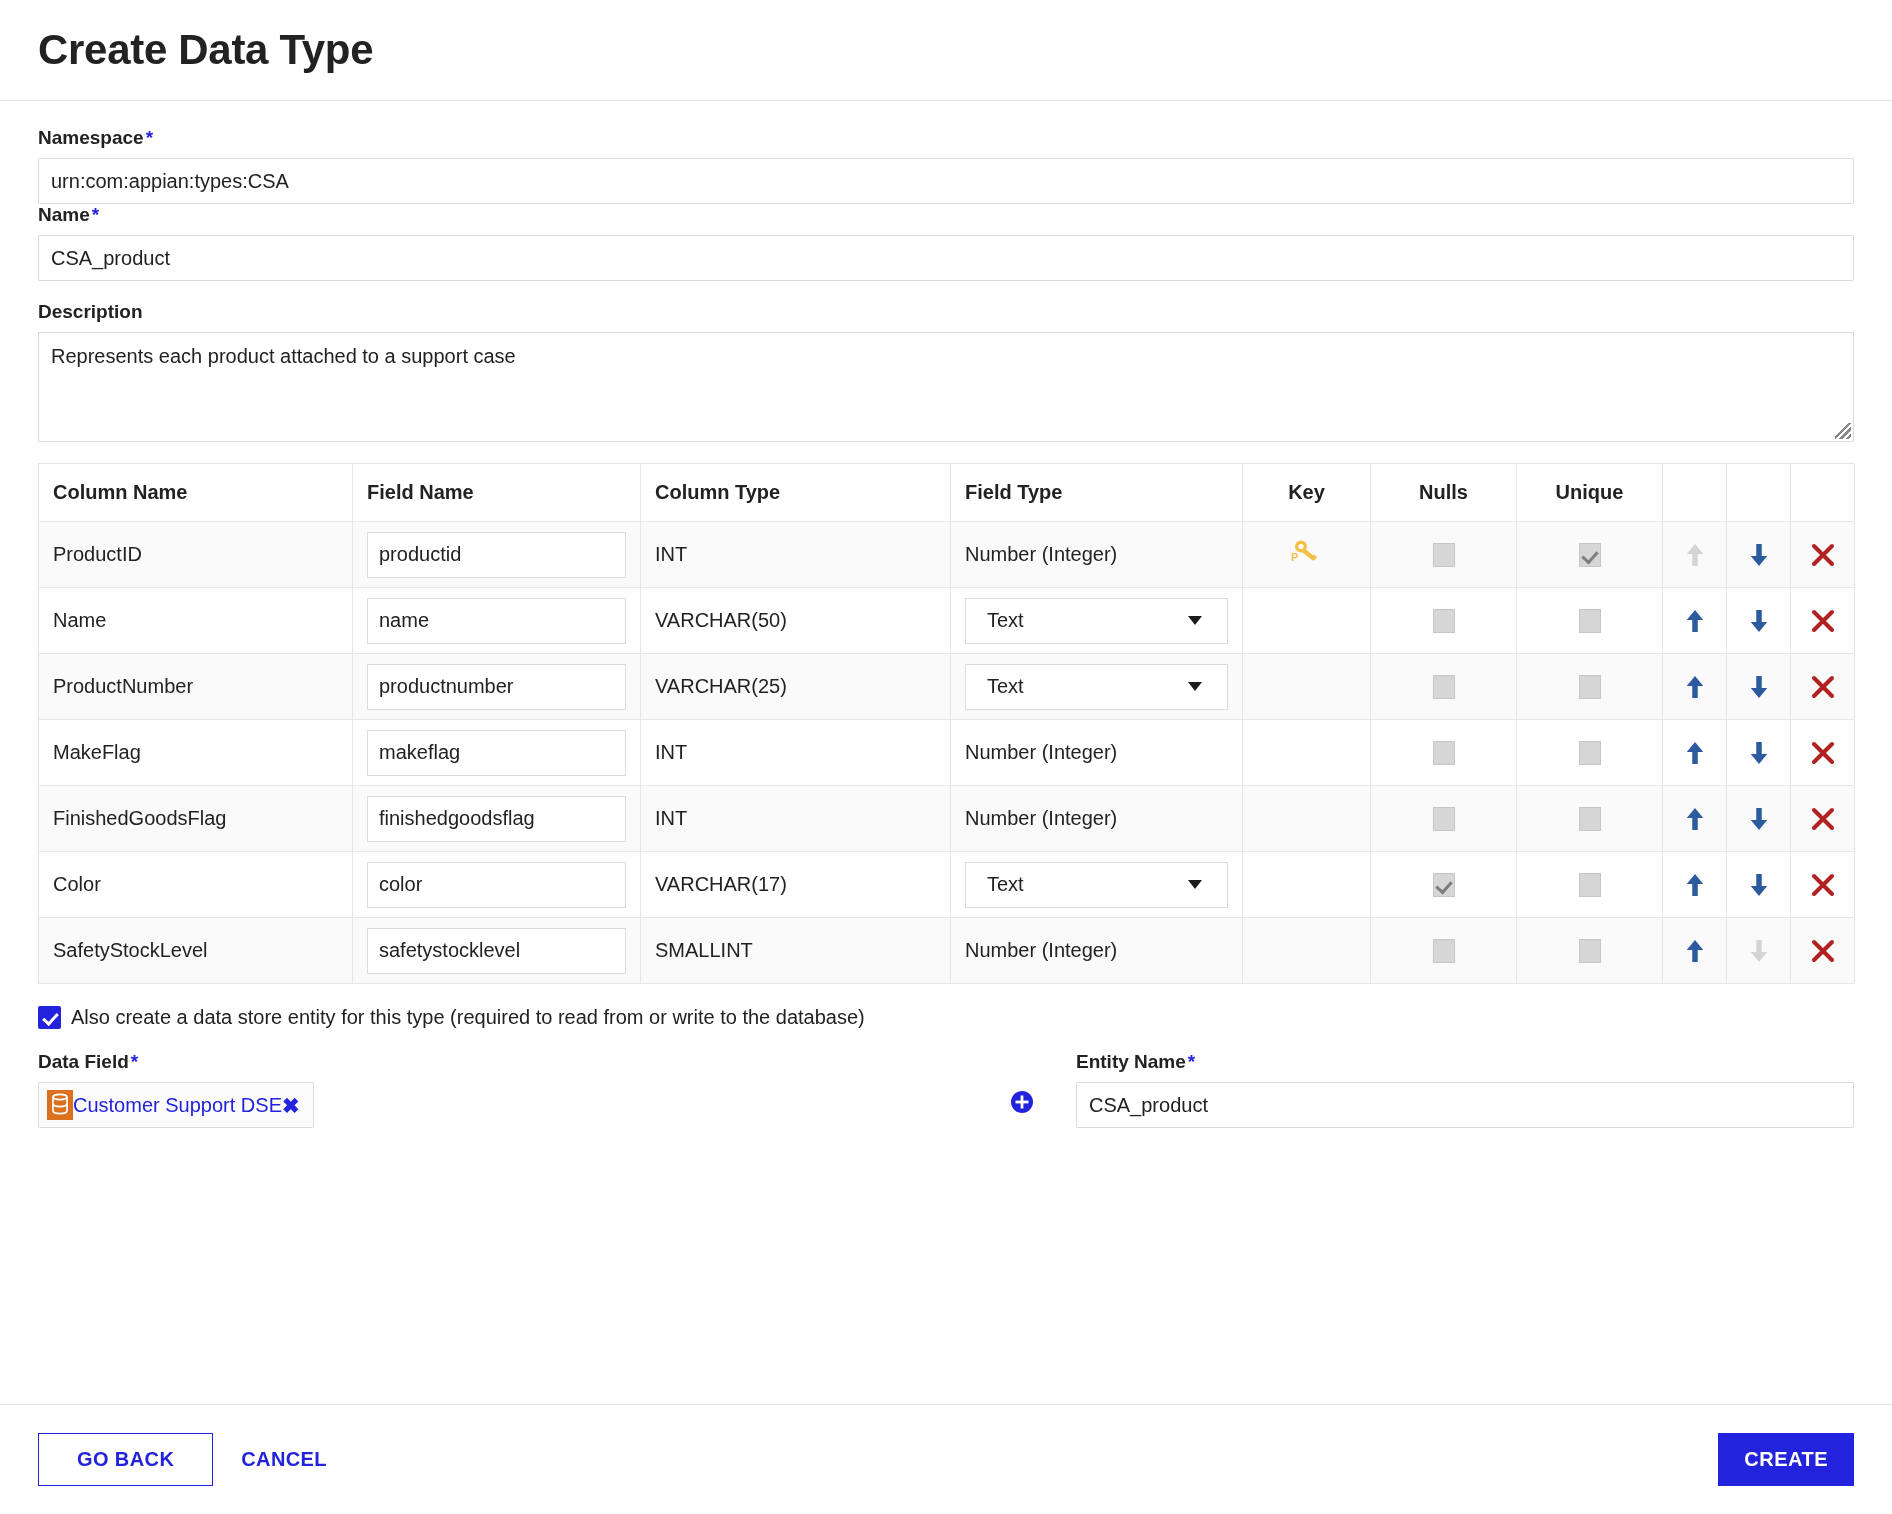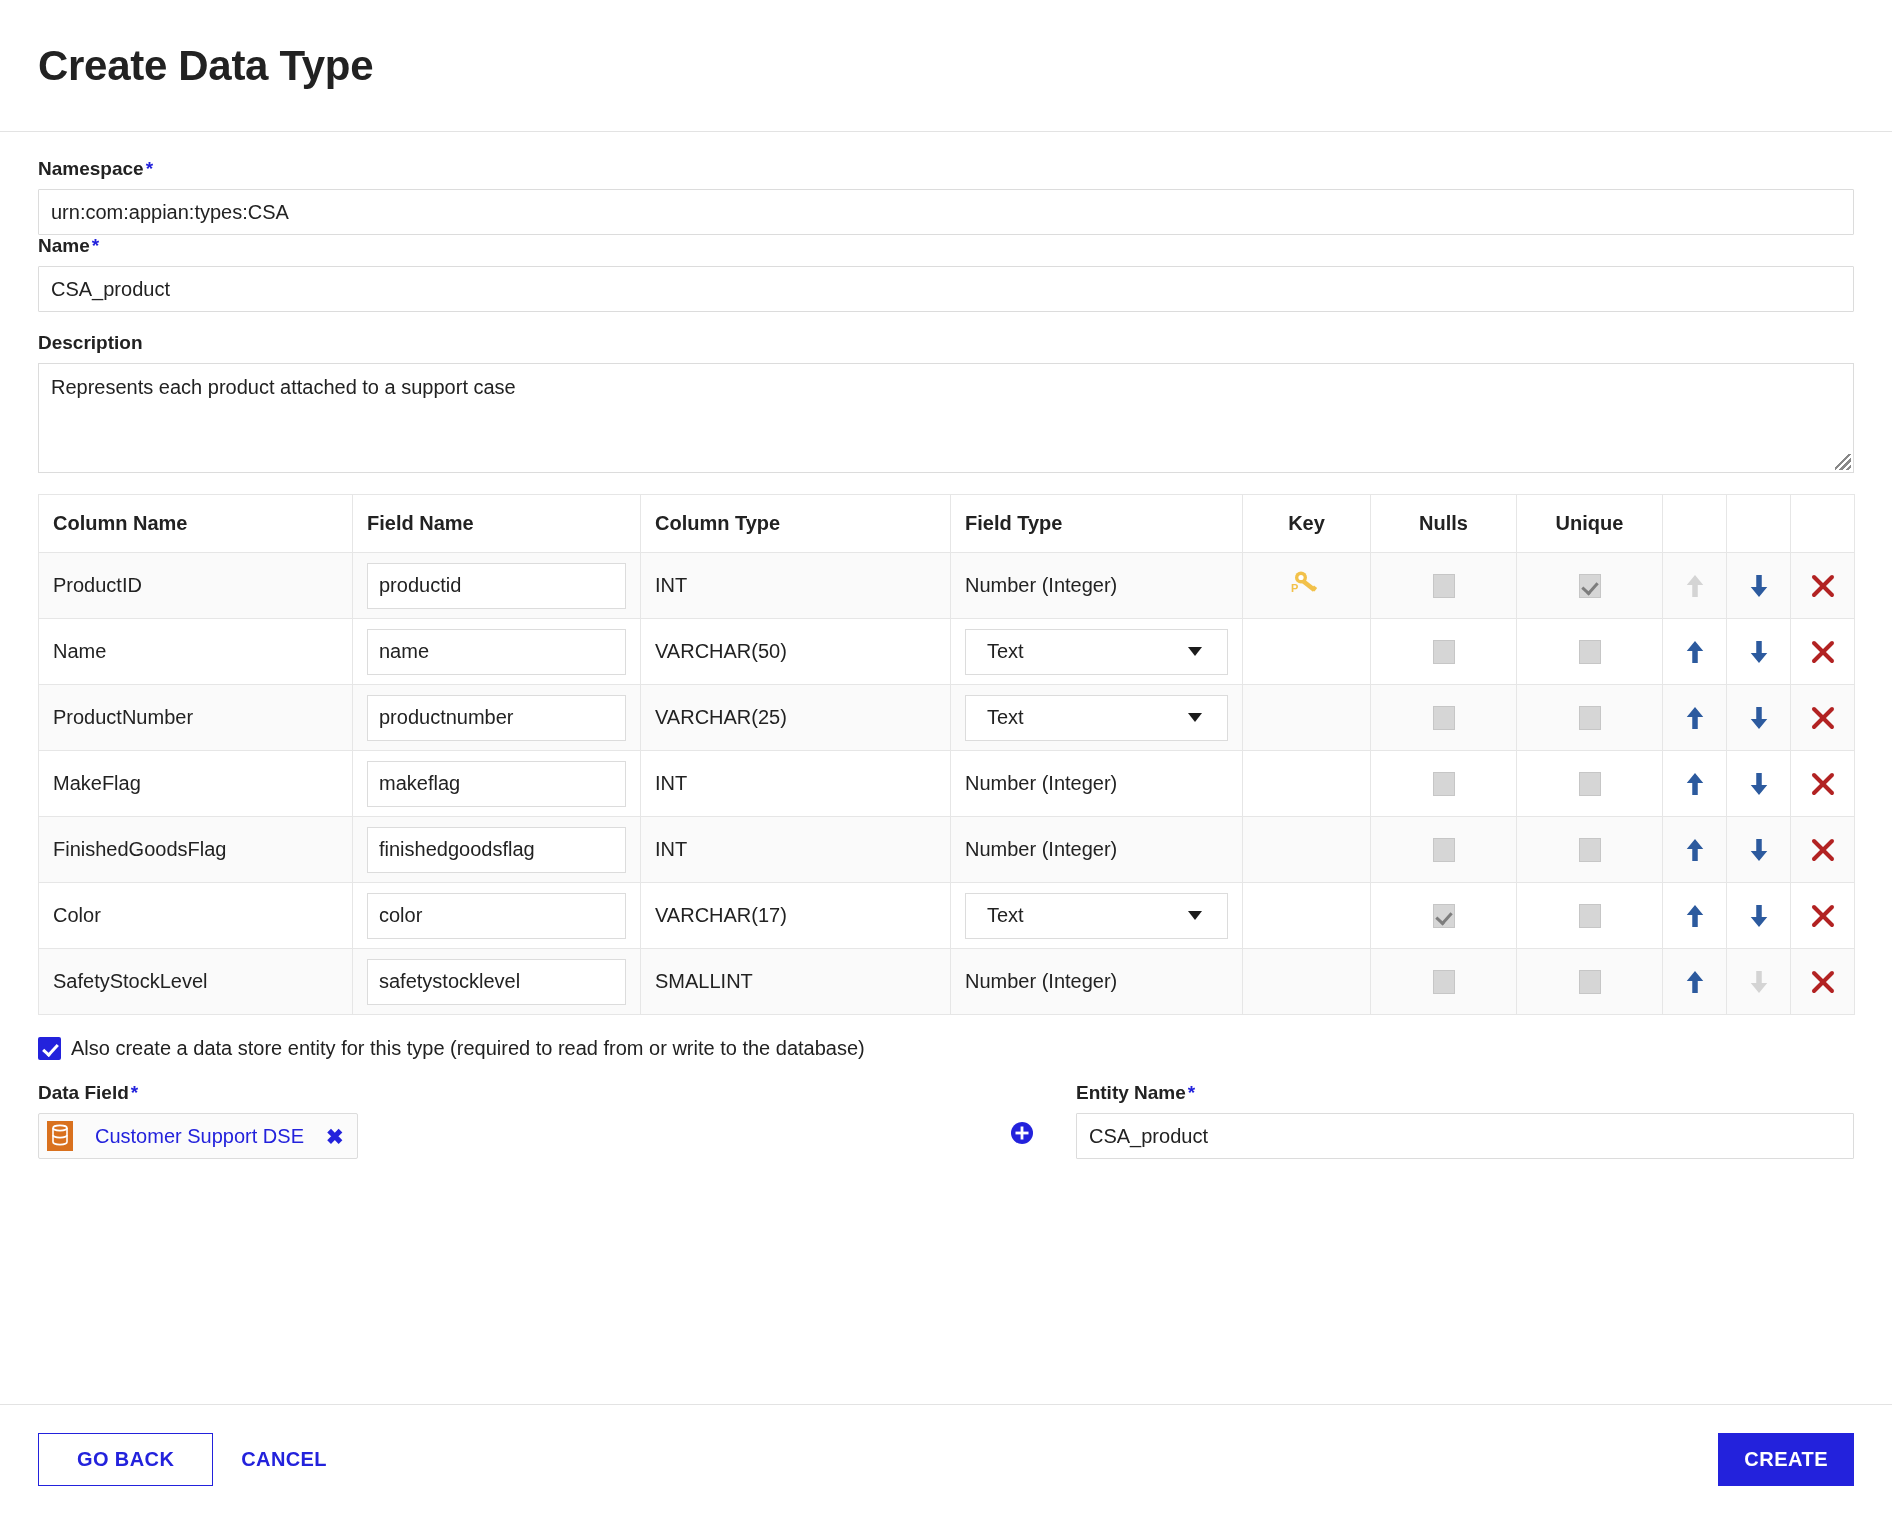--- a/index.html
+++ b/index.html
@@ -8,21 +8,21 @@
     width: 1892px; height: 1514px;
     background: #ffffff;
     font-family: "Liberation Sans", sans-serif;
     color: #222222;
     overflow: hidden;
   }
   .page { position: relative; width: 1892px; height: 1514px; }
 
   
   .page-header {
-    height: 132px;
+    height: 101px;
     padding: 0 38px;
     display: flex;
     align-items: center;
     border-bottom: 1px solid #e3e3e3;
   }
   .page-title {
     font-size: 42px;
     font-weight: bold;
     color: #222222;
     letter-spacing: -0.3px;
@@ -237,21 +237,21 @@
   }
   .en-col { flex: 1; }
 
   .chip {
     display: inline-flex;
     align-items: center;
     border: 1px solid #dcdcdc;
     background: #fbfbfb;
     height: 46px;
     padding: 0 13px 0 8px;
-    gap: 22px;
+    gap: 0;
     border-radius: 2px;
   }
   .db-icon { width: 26px; height: 30px; flex: 0 0 auto; }
   .chip-label { color: #2322dc; font-size: 20px; }
   .chip-x {
     color: #2322dc;
     font-size: 21px;
     font-weight: bold;
     line-height: 1;
   }

